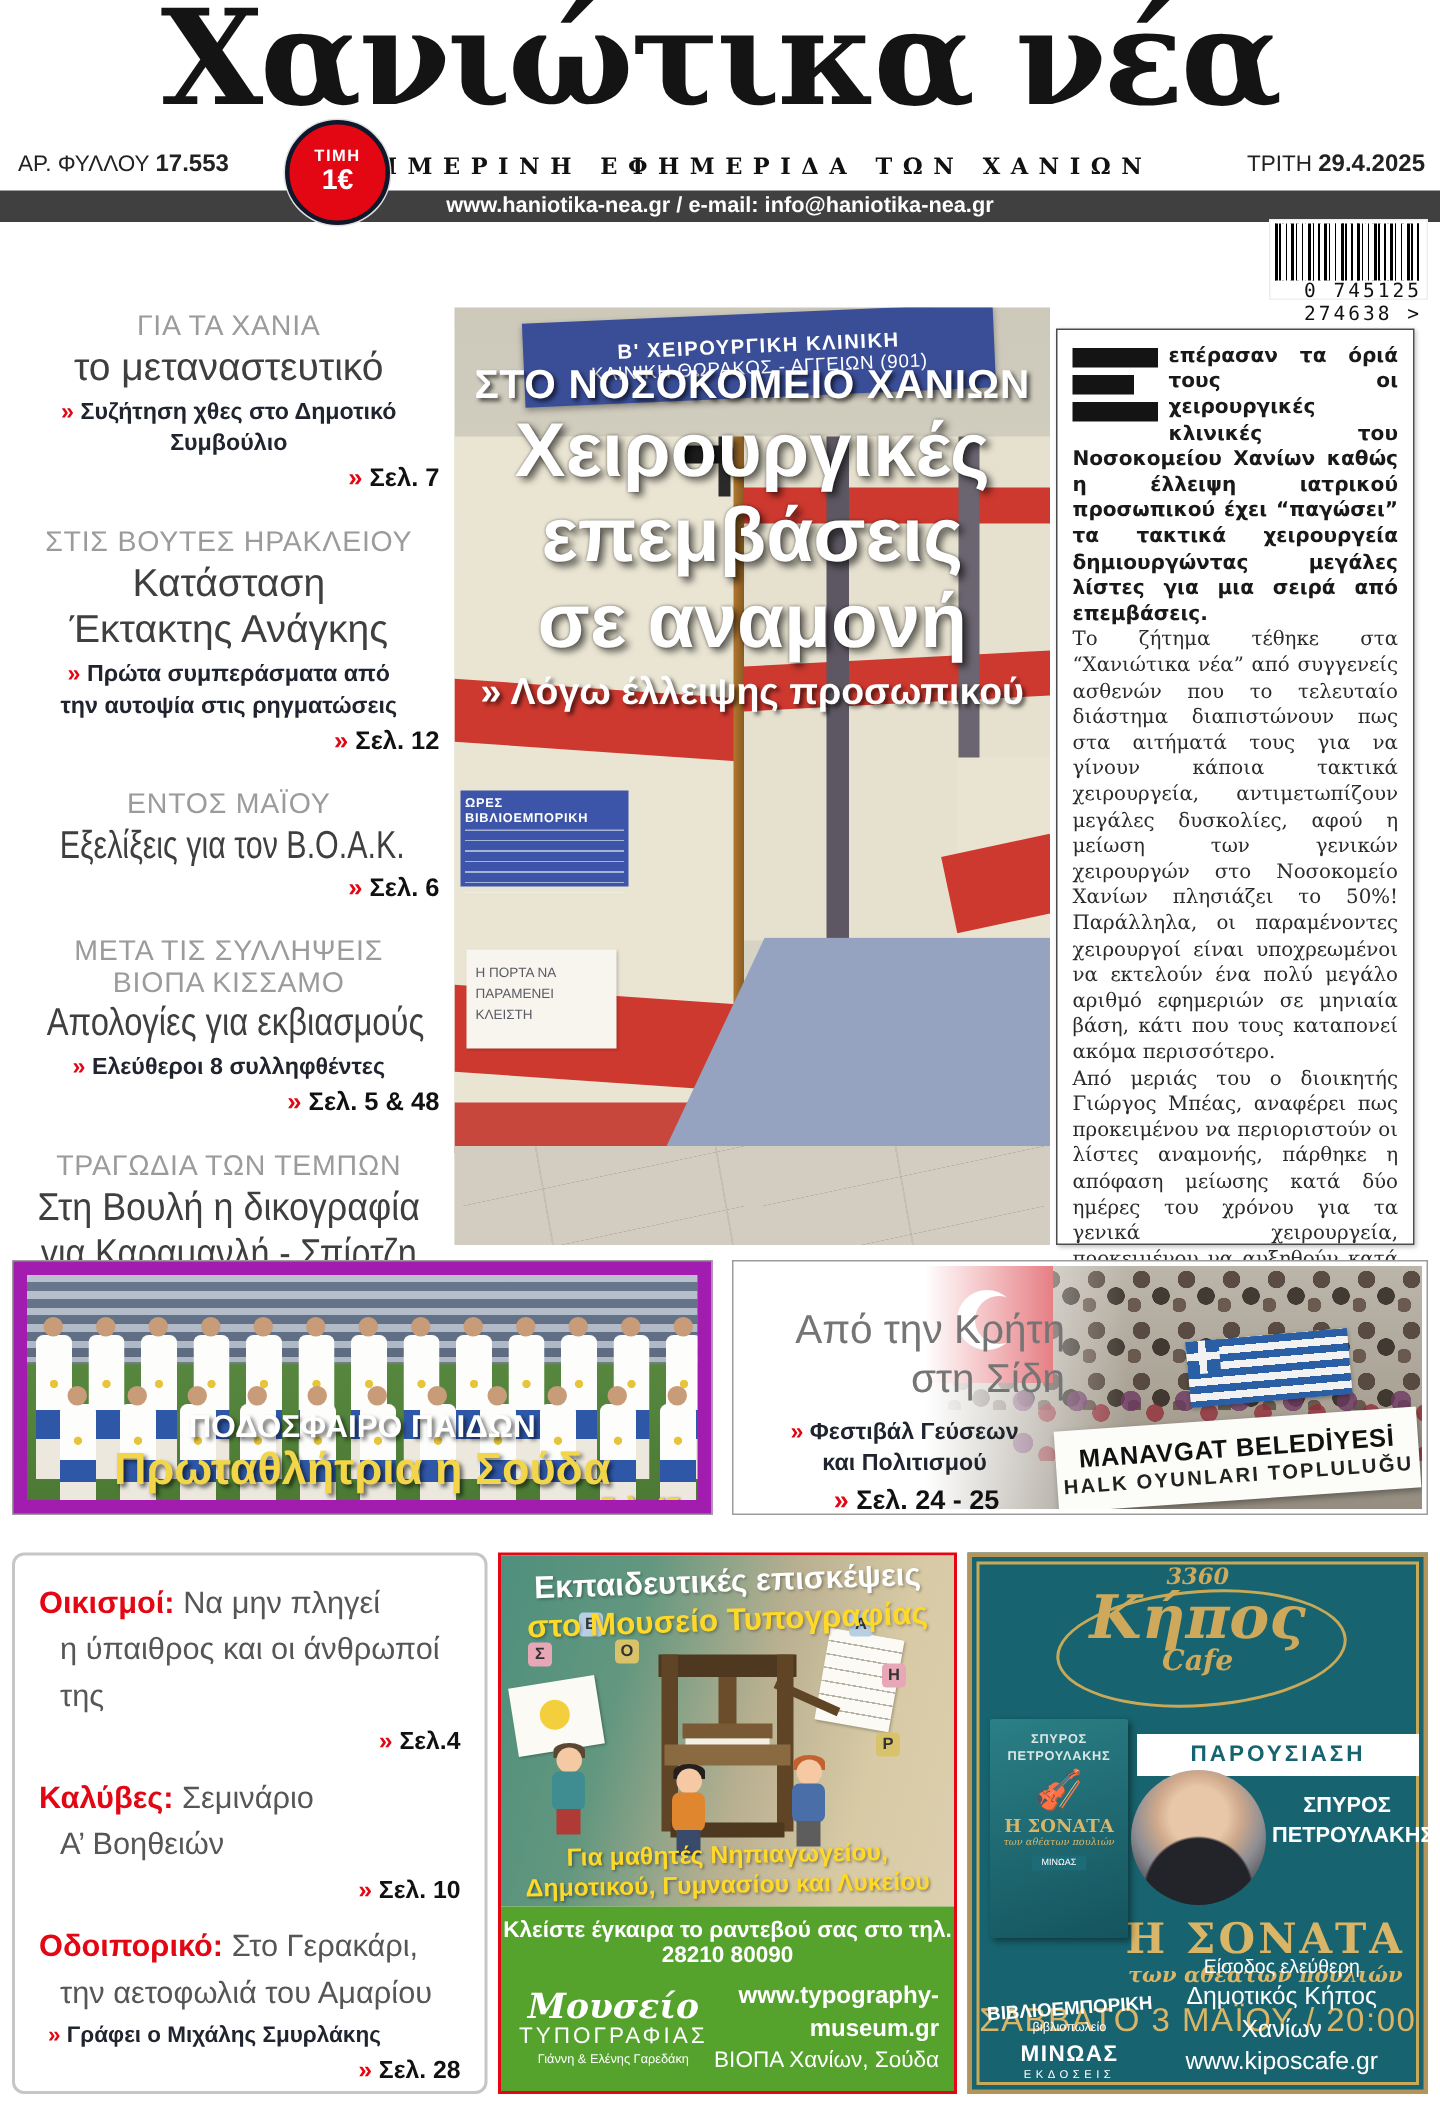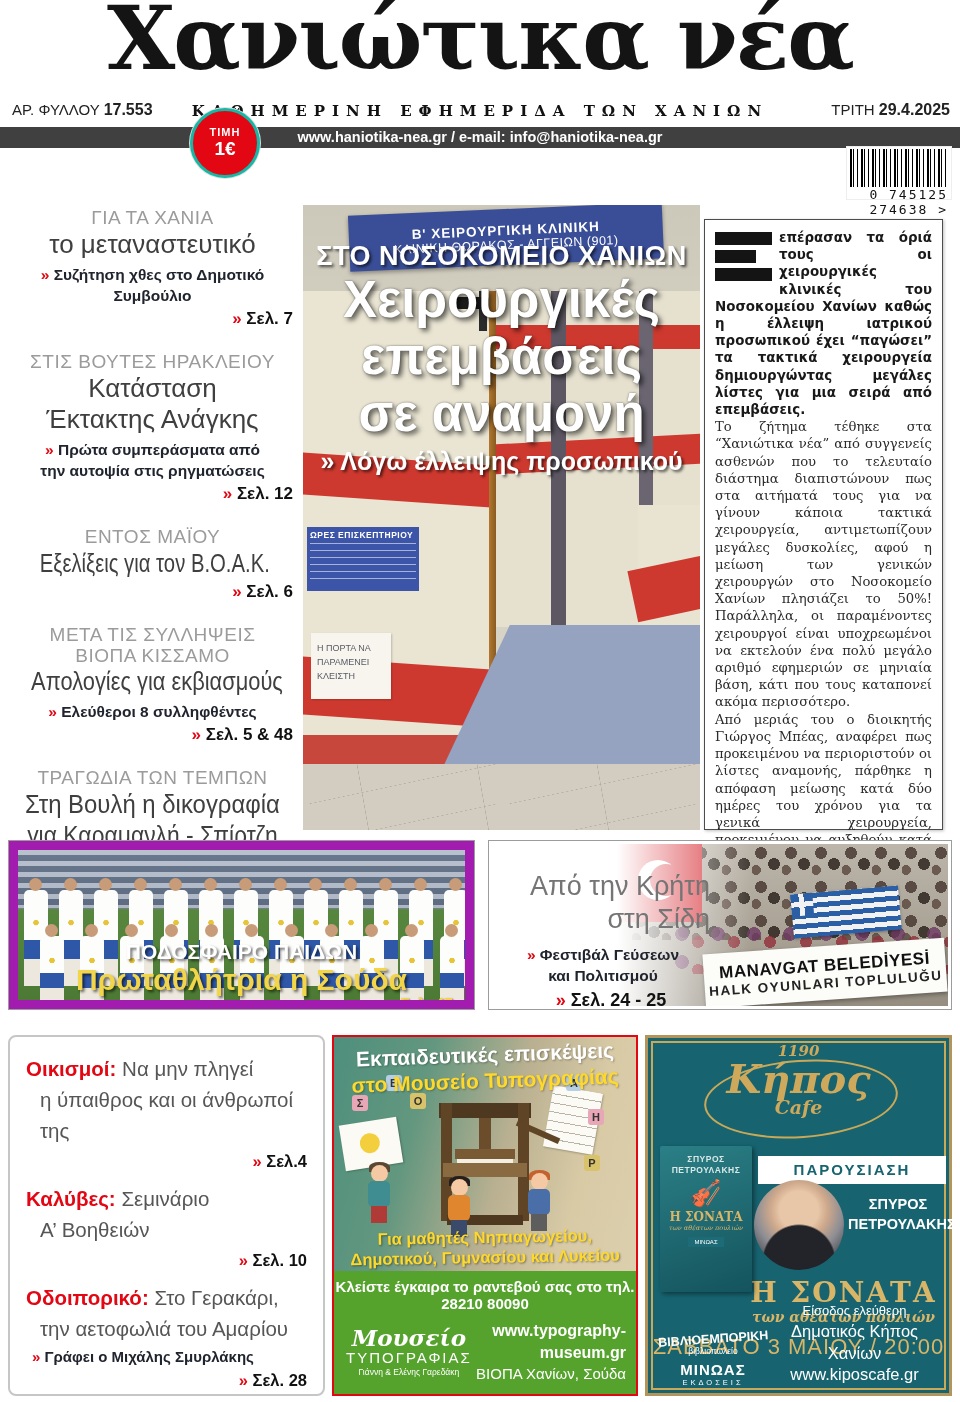--- a/index.html
+++ b/index.html
@@ -9,22 +9,22 @@
   .mast-title{position:absolute;top:-14px;left:0;right:0;text-align:center;
     font-family:"DejaVu Serif",serif;font-weight:bold;font-size:88px;letter-spacing:-2px;color:#141414;}
   .issue-line{position:absolute;top:101px;left:12px;font-size:15px;color:#222;}
   .issue-line b{font-size:16px;}
   .mast-sub{position:absolute;top:102px;left:0;right:0;text-align:center;
     font-family:"DejaVu Serif",serif;font-weight:bold;font-size:15px;letter-spacing:7px;color:#111;}
   .date-line{position:absolute;top:101px;right:10px;font-size:15px;color:#222;}
   .date-line b{font-size:16px;}
   .redbar{position:absolute;top:127px;left:0;width:960px;height:21px;background:#404040;}
   .redbar span{display:block;text-align:center;color:#fff;font-weight:bold;font-size:14.5px;line-height:21px;}
-  .price-circle{position:absolute;top:108px;left:190px;width:64px;height:64px;border-radius:50%;
-    background:#e30613;border:3px solid #14b8a6;box-shadow:0 0 0 1px #e0e0e0;z-index:5;
+  .price-circle{position:absolute;top:80px;left:190px;width:64px;height:64px;border-radius:50%;
+    background:#e30613;border:3px solid #0f172a;box-shadow:0 0 0 1px #e0e0e0;z-index:5;
     display:flex;flex-direction:column;align-items:center;justify-content:center;color:#fff;}
   .price-circle .pl{font-size:11px;font-weight:bold;letter-spacing:1px;}
   .price-circle .pv{font-size:19px;font-weight:bold;}
   .barcode{position:absolute;top:146px;right:8px;width:106px;height:54px;background:#fff;
     border:1px solid #eee;padding:2px 3px;box-sizing:border-box;}
   .barcode .bars{height:38px;background:
      repeating-linear-gradient(90deg,#000 0 2px,#fff 2px 3px,#000 3px 4px,#fff 4px 7px,#000 7px 8px,#fff 8px 11px),
      repeating-linear-gradient(90deg,rgba(0,0,0,.85) 0 1px,rgba(255,255,255,0) 1px 5px);}
   .barcode .bnum{font-family:"DejaVu Sans Mono",monospace;font-size:13px;text-align:right;letter-spacing:2px;color:#111;}
   
@@ -64,21 +64,21 @@
     background-size:120px 66px,200px 40px;}
   .ph-sign-blue{position:absolute;top:4px;left:46px;width:314px;height:56px;background:#3a4e97;
     transform:rotate(-2.5deg);color:#fff;text-align:center;box-shadow:0 2px 4px rgba(0,0,0,.35);
     display:flex;flex-direction:column;justify-content:center;z-index:3;}
   .ph-sign-blue .s1{font-size:13.5px;font-weight:bold;letter-spacing:1px;}
   .ph-sign-blue .s2{font-size:12.5px;letter-spacing:.5px;}
   .sign-hours{position:absolute;left:4px;top:322px;width:112px;height:64px;background:#3c55a8;color:#fff;
     padding:3px;box-sizing:border-box;z-index:2;}
   .sign-hours .t{font-size:8.5px;font-weight:bold;letter-spacing:.5px;}
   .sign-hours .rows{margin-top:3px;height:42px;background:repeating-linear-gradient(180deg,rgba(255,255,255,.55) 0 1px,transparent 1px 7px);}
-  .paper-sign{position:absolute;left:8px;top:428px;width:80px;height:66px;background:#f7f5ee;color:#5a5a66;
+  .paper-sign{position:absolute;left:8px;top:428px;width:100px;height:66px;background:#f7f5ee;color:#5a5a66;
     font-size:9px;line-height:14px;padding:8px 6px;box-sizing:border-box;z-index:2;box-shadow:1px 1px 2px rgba(0,0,0,.2);}
   .ph-kicker{position:absolute;top:36px;left:0;right:0;text-align:center;color:#fff;font-weight:bold;
     font-size:27px;z-index:4;text-shadow:2px 2px 3px rgba(0,0,0,.65);letter-spacing:.5px;}
   .ph-headline{position:absolute;top:66px;left:0;right:0;text-align:center;color:#fff;font-weight:bold;
     font-size:51px;line-height:57px;z-index:4;text-shadow:3px 3px 5px rgba(0,0,0,.6),0 0 2px rgba(0,0,0,.5);}
   .ph-sub{position:absolute;top:242px;left:0;right:0;text-align:center;color:#fff;font-weight:bold;
     font-size:25px;z-index:4;text-shadow:2px 2px 3px rgba(0,0,0,.65);}
   
   .article{position:absolute;left:704px;top:219px;width:239px;height:611px;box-sizing:border-box;
     border:1px solid #4c4c4c;background:#fff;padding:9px 10px 6px 10px;box-shadow:1px 1px 3px rgba(0,0,0,.25);}
@@ -351,21 +351,21 @@
     <div class="wall-right">
       <div class="wband"></div>
     </div>
     <div class="floor-blue"></div>
     <div class="floor-marble"></div>
     <div class="ph-sign-blue">
       <div class="s1">Β' ΧΕΙΡΟΥΡΓΙΚΗ ΚΛΙΝΙΚΗ</div>
       <div class="s2">ΚΛΙΝΙΚΗ ΘΩΡΑΚΟΣ - ΑΓΓΕΙΩΝ (901)</div>
     </div>
     <div class="sign-hours">
-      <div class="t">ΩΡΕΣ ΕΠΙΣΚΕΠΤΗΡΙΟΥ</div>
+      <div class="t">ΩΡΕΣ ΒΙΒΛΙΟΕΜΠΟΡΙΚΗ</div>
       <div class="rows"></div>
     </div>
     <div class="paper-sign">Η ΠΟΡΤΑ ΝΑ ΠΑΡΑΜΕΝΕΙ ΚΛΕΙΣΤΗ</div>
     <div class="ph-kicker">ΣΤΟ ΝΟΣΟΚΟΜΕΙΟ ΧΑΝΙΩΝ</div>
     <div class="ph-headline">
       <div>Χειρουργικές</div>
       <div>επεμβάσεις</div>
       <div>σε αναμονή</div>
     </div>
     <div class="ph-sub">» Λόγω έλλειψης προσωπικού</div>
@@ -550,21 +550,21 @@
           <div class="loc">ΒΙΟΠΑ Χανίων, Σούδα</div>
         </div>
       </div>
     </div>
   </div>
 
   <div class="kipos">
     <div class="kipos-inner"></div>
     <div class="kp-ellipse"></div>
     <div class="kp-logo">
-      <div class="y">1190</div>
+      <div class="y">3360</div>
       <div class="n">Κήπος</div>
       <div class="c">Cafe</div>
     </div>
     <div class="kp-book">
       <div class="ba">
         <div>ΣΠΥΡΟΣ</div>
         <div>ΠΕΤΡΟΥΛΑΚΗΣ</div>
       </div>
       <div class="violin">🎻</div>
       <div class="bt">Η ΣΟΝΑΤΑ</div>

